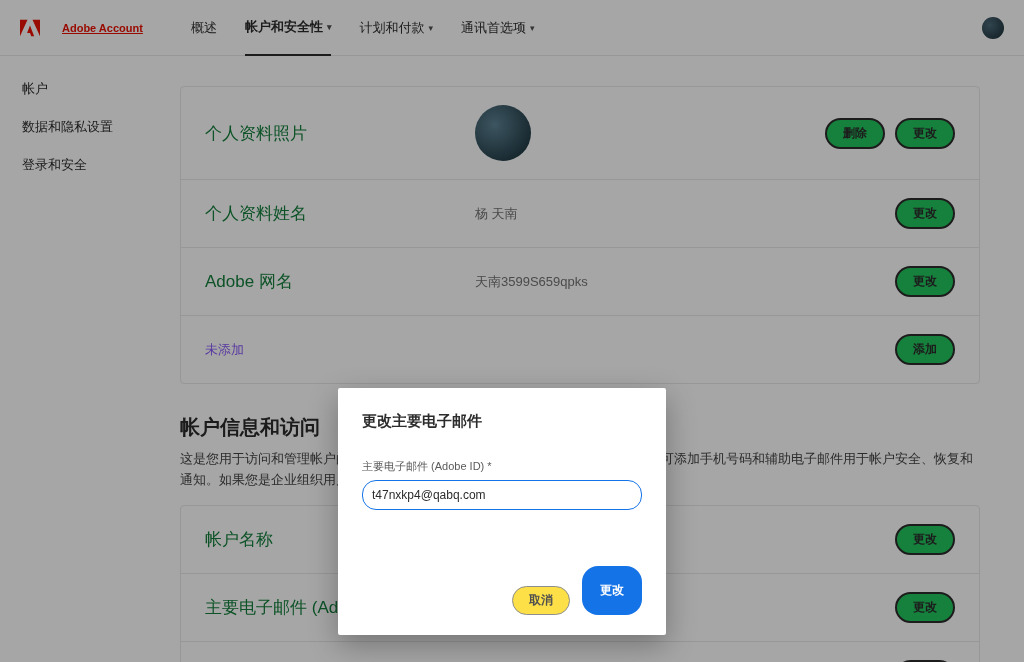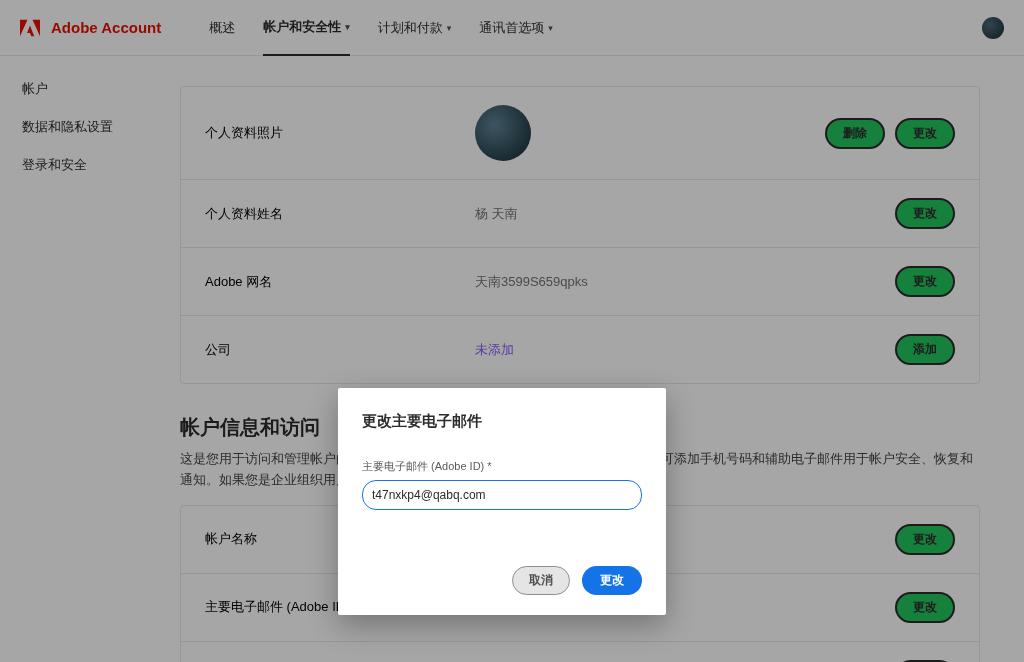--- a/index.html
+++ b/index.html
@@ -1,54 +1,54 @@
 <!DOCTYPE html>
 <html><head>
   <meta charset="utf-8">
   <style>
     * { margin: 0; padding: 0; box-sizing: border-box; }
     body { font-family: -apple-system, "Segoe UI", sans-serif; background: #fff; width: 1024px; height: 662px; overflow: hidden; position: relative; font-size: 13px; }
 
     .overlay { position: absolute; inset: 0; background: rgba(0,0,0,0.35); z-index: 40; }
 
     .topnav { height: 56px; display: flex; align-items: center; padding: 0 20px; border-bottom: 1px solid #e8e8e8; gap: 28px; position: relative; z-index: 1; }
-    .adobe-logo { display: flex; align-items: center; gap: 11px; font-weight: 700; color: #eb1000; font-size: 15px; }
+    .adobe-logo { display: flex; align-items: center; gap: 22px; font-weight: 700; color: #eb1000; font-size: 11px; text-decoration: underline; }
     .adobe-logo svg { height: 18px; width: 20px; }
     .nav-links { display: flex; gap: 28px; margin-left: 20px; }
     .nav-link { font-size: 13px; color: #2c2c2c; cursor: pointer; display: flex; align-items: center; gap: 4px; padding: 18px 0; }
     .nav-link.active { font-weight: 700; border-bottom: 2px solid #2c2c2c; }
     .chev { font-size: 9px; color: #505050; }
     .avatar-small { width: 22px; height: 22px; border-radius: 50%; background: radial-gradient(circle at 35% 35%, #4a6a7a, #1a2a32); margin-left: auto; }
 
     .page { display: flex; position: relative; z-index: 1; }
     .sidebar { width: 180px; padding-top: 14px; }
     .side-item { padding: 10px 22px; font-size: 13px; color: #2c2c2c; cursor: pointer; }
 
     .content { flex: 1; padding: 0 44px 20px 0; }
     .section-head-row { height: 30px; }
     .profile-rows { border: 1px solid #e8e8e8; border-radius: 4px; }
     .row { display: flex; align-items: center; padding: 18px 24px; border-bottom: 1px solid #e8e8e8; min-height: 62px; }
     .row:last-child { border-bottom: none; }
-    .row-label { width: 270px; font-size: 13px; color: #000000; }
+    .row-label { width: 270px; font-size: 17px; color: #15803d; }
     .row-value { flex: 1; font-size: 13px; color: #737373; }
     .row-value.muted { color: #8b5cf6; }
     .row-actions { display: flex; gap: 10px; }
     .pill-btn { border: 2px solid #2c2c2c; background: #22c55e; border-radius: 18px; padding: 5px 16px; font-size: 12px; font-weight: 700; color: #2c2c2c; cursor: pointer; }
     .avatar-big { width: 56px; height: 56px; border-radius: 50%; background: radial-gradient(circle at 35% 35%, #5e8495, #11262f); }
 
     .section-title { font-size: 20px; font-weight: 700; margin: 30px 0 8px; color: #2c2c2c; }
     .section-desc { font-size: 13px; color: #444; line-height: 1.6; margin-bottom: 14px; }
 
     
     .modal { position: absolute; left: 338px; top: 388px; width: 328px; background: #fff; border-radius: 2px; z-index: 60; padding: 24px 24px 20px; box-shadow: 0 10px 30px rgba(0,0,0,0.3); }
     .modal-title { font-size: 15px; font-weight: 700; margin-bottom: 28px; color: #2c2c2c; }
     .field-label { font-size: 11px; color: #5a5a5a; margin-bottom: 6px; }
     .text-input { width: 100%; border: 1px solid #1473e6; border-radius: 14px; padding: 7px 9px; font-size: 12px; color: #2c2c2c; outline: none; }
     .modal-actions { display: flex; justify-content: flex-end; gap: 12px; margin-top: 56px; }
-    .btn-secondary { border: 1.5px solid #8e8e8e; background: #e5e5e5; border-radius: 16px; padding: 5px 16px; font-size: 12px; font-weight: 700; color: #505050; cursor: pointer; }
+    .btn-secondary { border: 1.5px solid #8e8e8e; background: #fde047; border-radius: 16px; padding: 5px 16px; font-size: 12px; font-weight: 700; color: #505050; cursor: pointer; margin-top: 20px; }
     .btn-primary { border: none; background: #1473e6; color: #fff; border-radius: 16px; padding: 5px 18px; font-size: 12px; font-weight: 700; cursor: pointer; }
 
     
     .anno { position: absolute; z-index: 70; pointer-events: none; }
   </style>
 </head>
 <body>
 
 <div class="topnav">
   <div class="adobe-logo">
@@ -105,21 +105,20 @@
           </div>
       </div>
       <div class="row">
         <div class="row-label">Adobe 网名</div>
         <div class="row-value">天南3599S659qpks</div>
         <div class="row-actions">
             <button class="pill-btn">更改</button>
           </div>
       </div>
       <div class="row">
-        <div class="row-label">公司</div>
         <div class="row-value muted">未添加</div>
         <div class="row-actions">
             <button class="pill-btn">添加</button>
           </div>
       </div>
     </div>
 
     <div class="section-title">帐户信息和访问</div>
     <div class="section-desc">这是您用于访问和管理帐户的信息。您的主要电子邮件还是您的帐户登录信息。您还可添加手机号码和辅助电子邮件用于帐户安全、恢复和通知。如果您是企业组织用户，则您的电子邮件域可以用作目录标识。</div>
 

